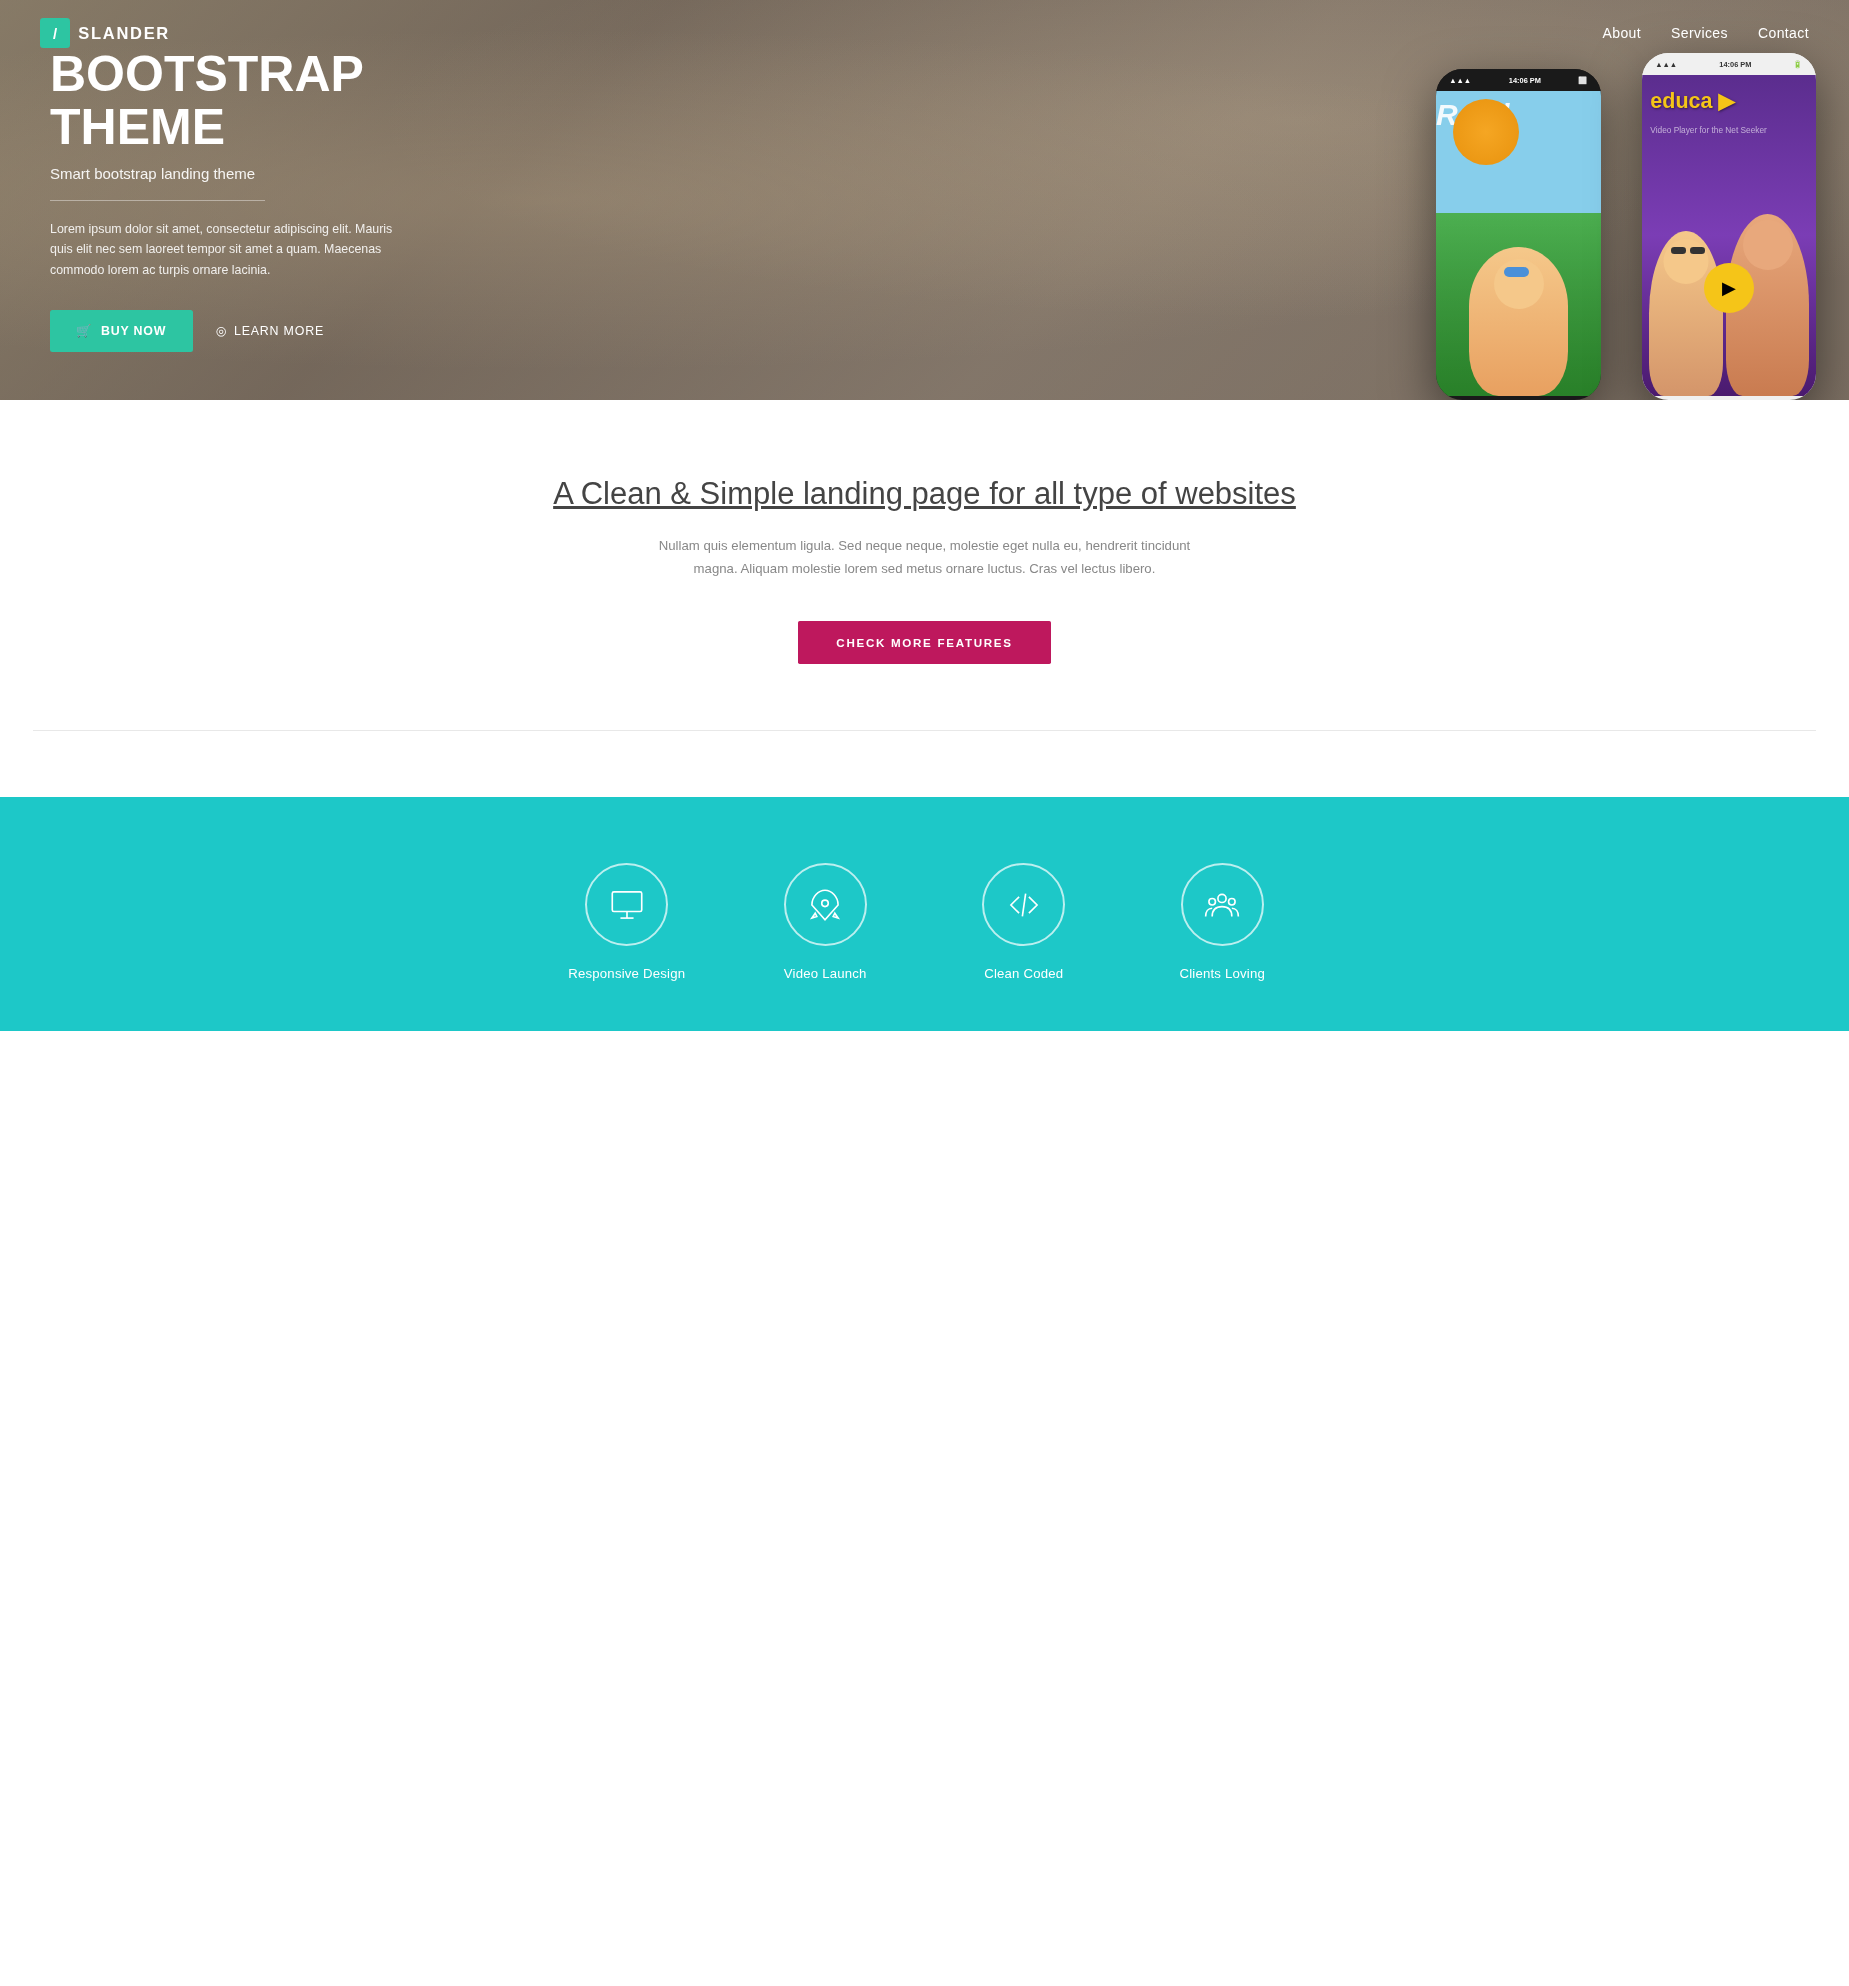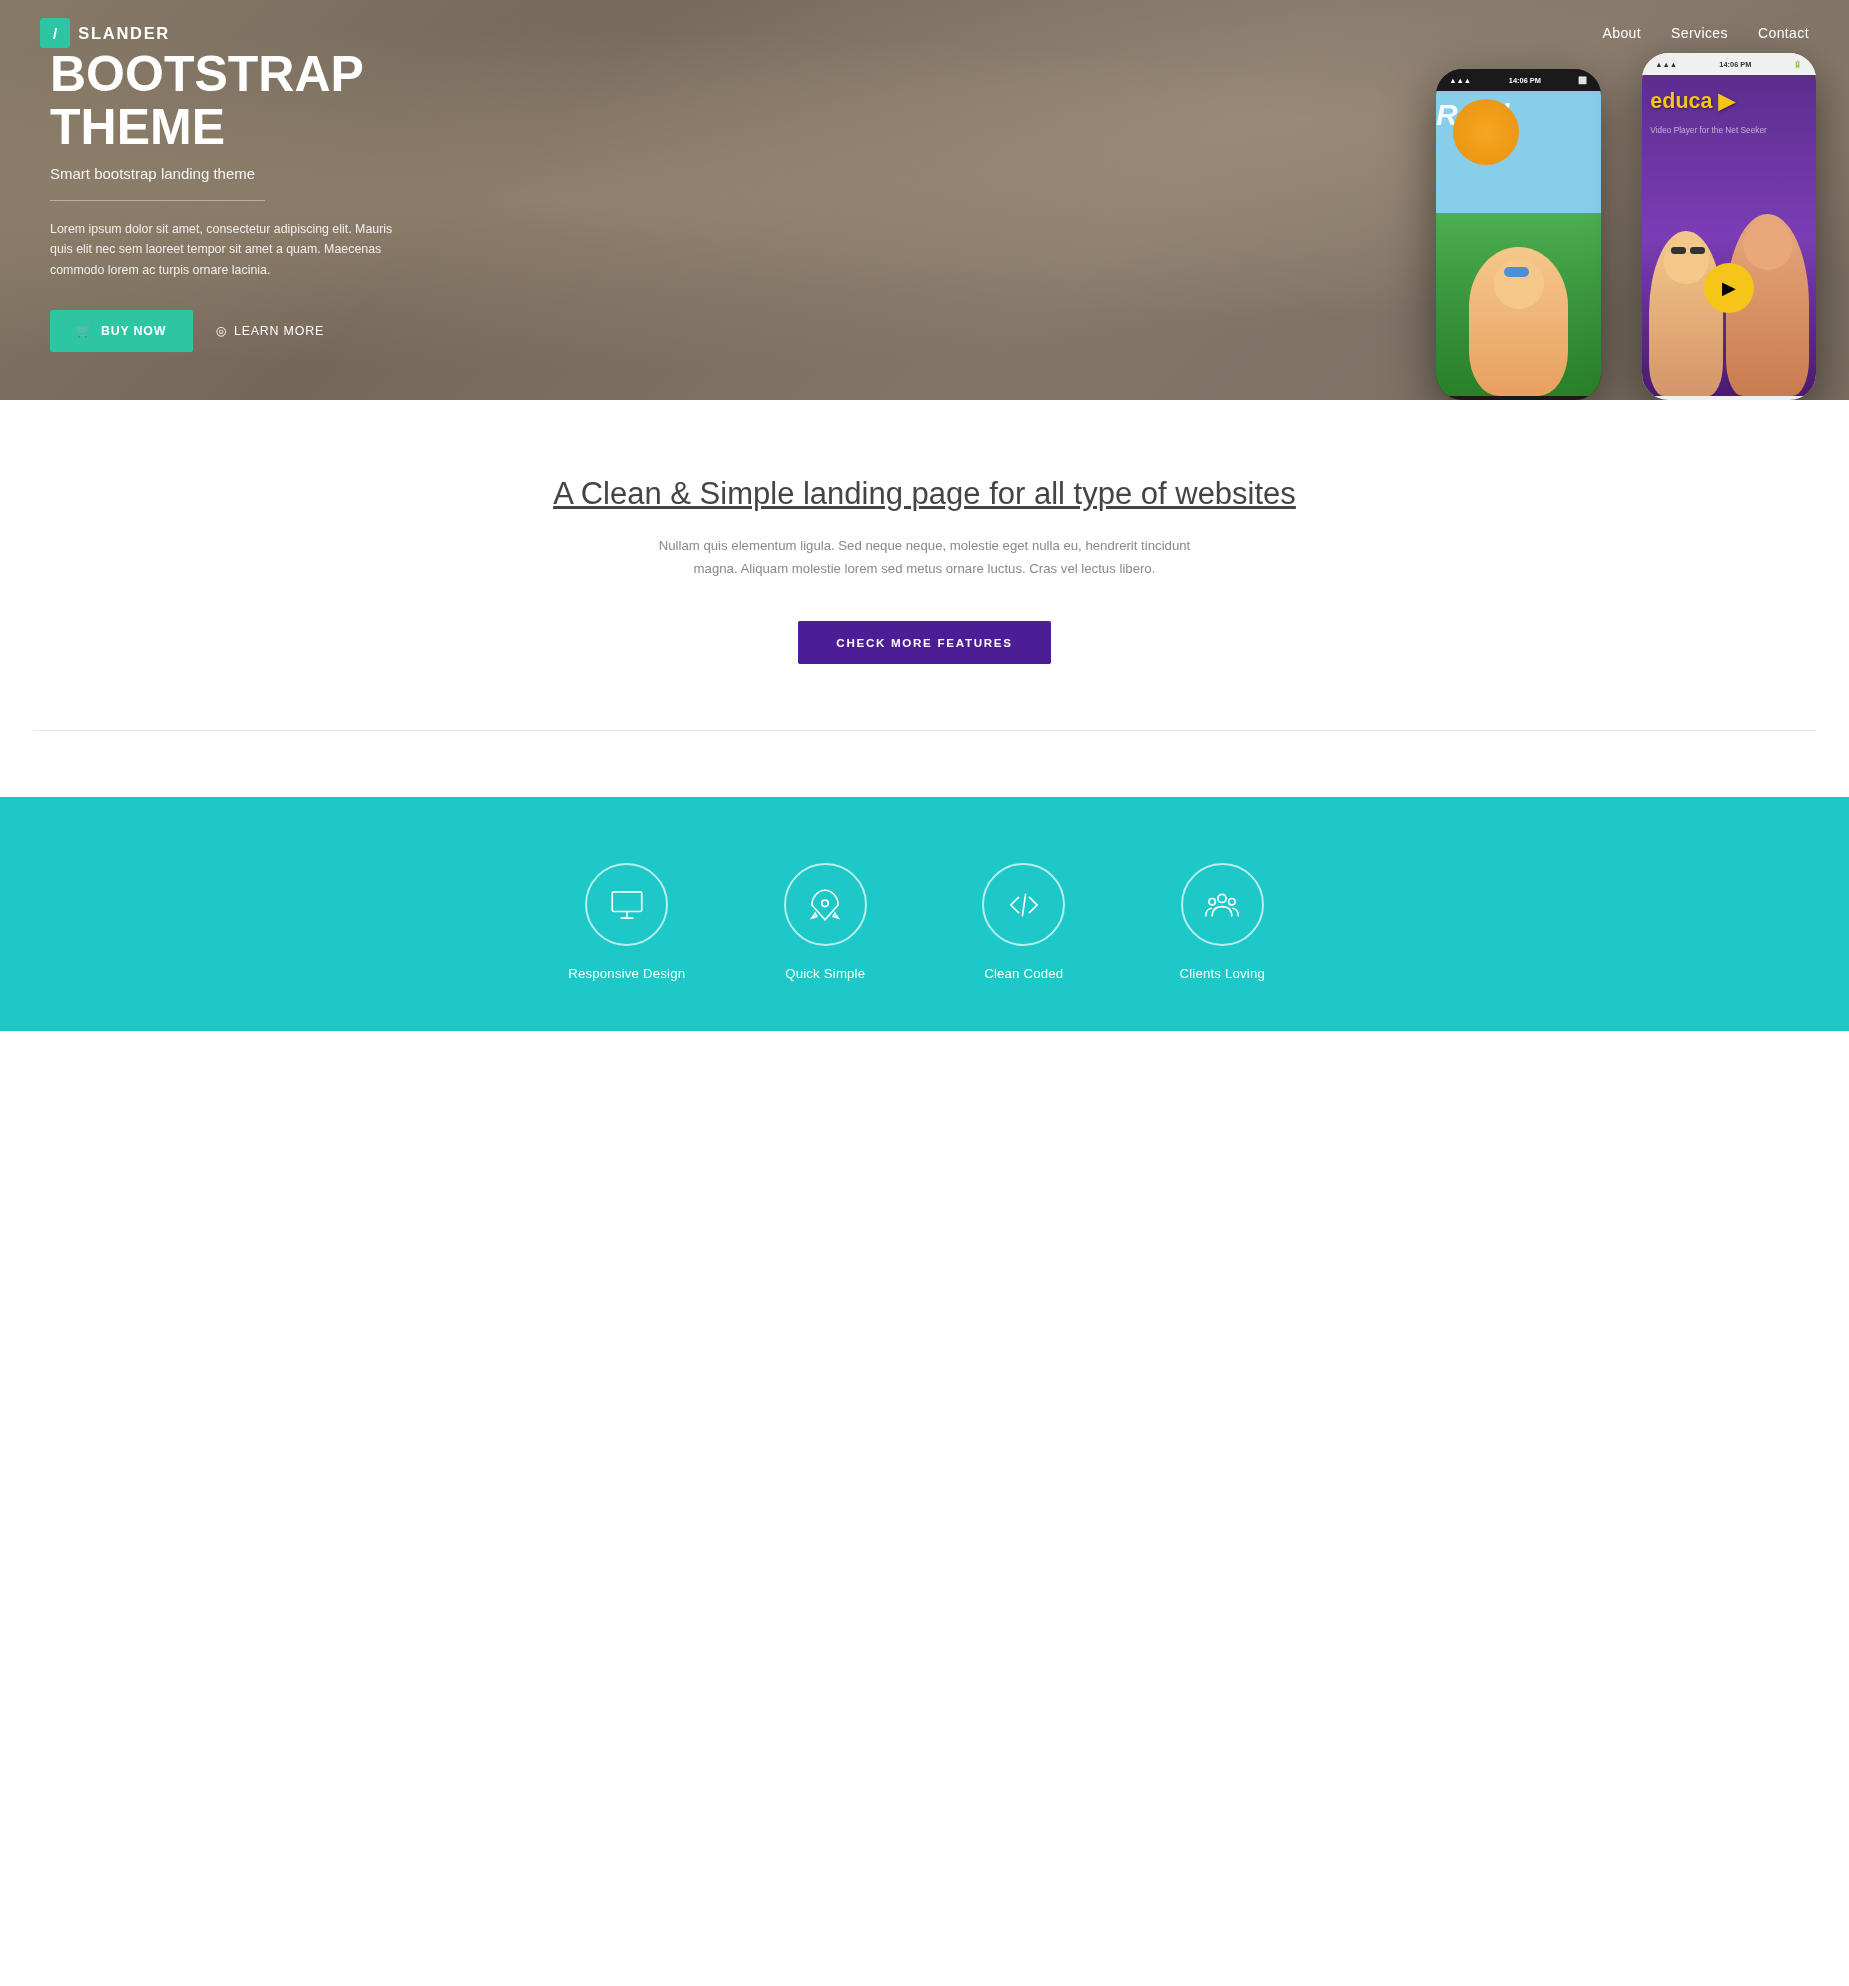--- a/index.html
+++ b/index.html
@@ -230,21 +230,21 @@
       text-decoration: underline;
     }
     .mid-desc {
       font-size: 13.2px;
       color: #888;
       line-height: 1.75;
       max-width: 579px;
       margin: 0 auto 41px;
     }
     .btn-check {
-      background: #4c1d95;
+      background: #be185d;
       color: white;
       border: none;
       padding: 15px 38px;
       font-size: 11.6px;
       font-weight: 700;
       letter-spacing: 1.7px;
       text-transform: uppercase;
       cursor: pointer;
       border-radius: 1.7px;
     }
@@ -404,21 +404,21 @@
 
     <div class="feature-item">
       <div class="feature-icon-circle">
         <svg class="feature-icon-svg" viewBox="0 0 44 44" fill="none" stroke="white" stroke-width="2">
           <path d="M22 4 C30 4 38 12 38 22 L22 40 L6 22 C6 12 14 4 22 4Z"></path>
           <circle cx="22" cy="20" r="4"></circle>
           <path d="M10 32 L6 38 L12 36Z"></path>
           <path d="M34 32 L38 38 L32 36Z"></path>
         </svg>
       </div>
-      <span class="feature-label">Quick Simple</span>
+      <span class="feature-label">Video Launch</span>
     </div>
 
     <div class="feature-item">
       <div class="feature-icon-circle">
         <svg class="feature-icon-svg" viewBox="0 0 44 44" fill="none" stroke="white" stroke-width="2.5">
           <polyline points="16,12 6,22 16,32"></polyline>
           <polyline points="28,12 38,22 28,32"></polyline>
           <line x1="24" y1="8" x2="20" y2="36"></line>
         </svg>
       </div>

